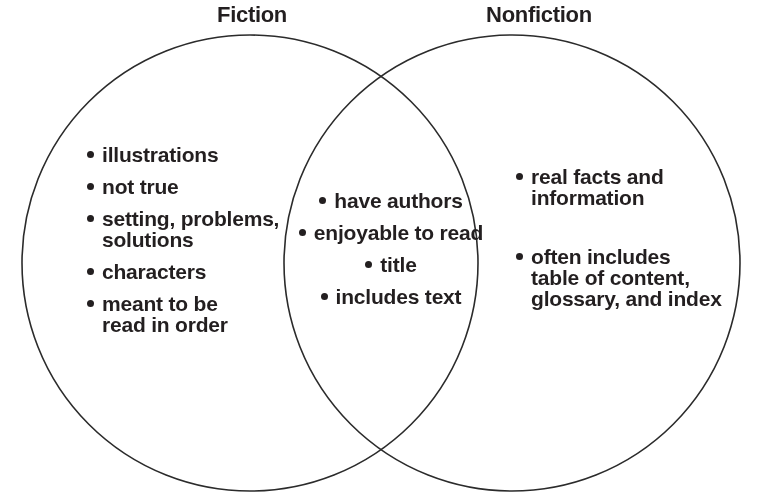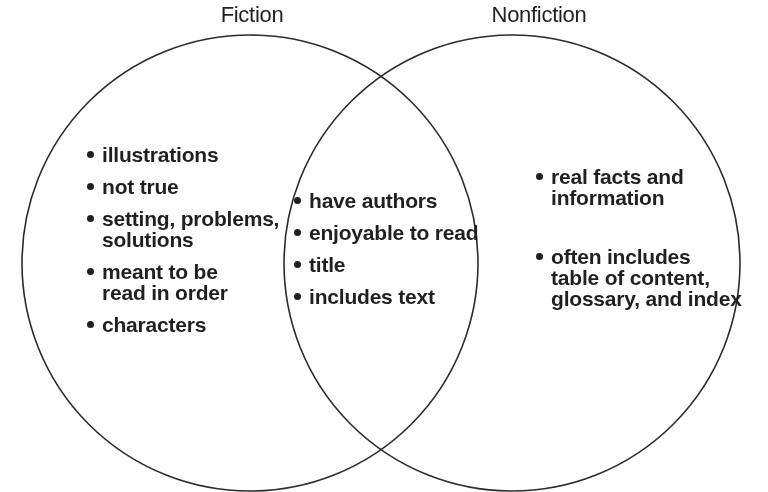--- a/index.html
+++ b/index.html
@@ -16,35 +16,35 @@
   .circles-svg {
     position: absolute;
     left: 0; top: 0;
     width: 768px; height: 492px;
   }
   .venn-title {
     position: absolute;
     top: 2px;
     transform: translateX(-50%);
     font-size: 22px;
-    font-weight: 400;
+    font-weight: 700;
     letter-spacing: -0.3px;
     white-space: pre;
   }
   .venn-title.left  { left: 252px; }
   .venn-title.right { left: 539px; }
   .item-list {
     position: absolute;
     display: flex;
     flex-direction: column;
     gap: 11px;
   }
   .list-left   { left: 87px;  top: 144px; width: 200px; }
-  .list-middle { left: 294px; top: 190px; width: 180px; }
-  .list-right  { left: 536px; top: 166px; width: 205px; gap: 38px; }
+  .list-middle { left: 301px; top: 190px; width: 180px; align-items: center; }
+  .list-right  { left: 516px; top: 166px; width: 205px; gap: 38px; }
   .venn-item {
     display: flex;
     align-items: flex-start;
     gap: 8px;
   }
   .bullet {
     flex: none;
     width: 7px;
     height: 7px;
     border-radius: 50%;
@@ -82,26 +82,26 @@
       <span class="bullet"></span>
       <span class="item-text">not true</span>
     </div>
     <div class="venn-item">
       <span class="bullet"></span>
       <span class="item-text">setting, problems,
 solutions</span>
     </div>
     <div class="venn-item">
       <span class="bullet"></span>
-      <span class="item-text">meant to be
-read in order</span>
+      <span class="item-text">characters</span>
     </div>
     <div class="venn-item">
       <span class="bullet"></span>
-      <span class="item-text">characters</span>
+      <span class="item-text">meant to be
+read in order</span>
     </div>
   </div>
 
   <div class="item-list list-middle">
     <div class="venn-item">
       <span class="bullet"></span>
       <span class="item-text">have authors</span>
     </div>
     <div class="venn-item">
       <span class="bullet"></span>

